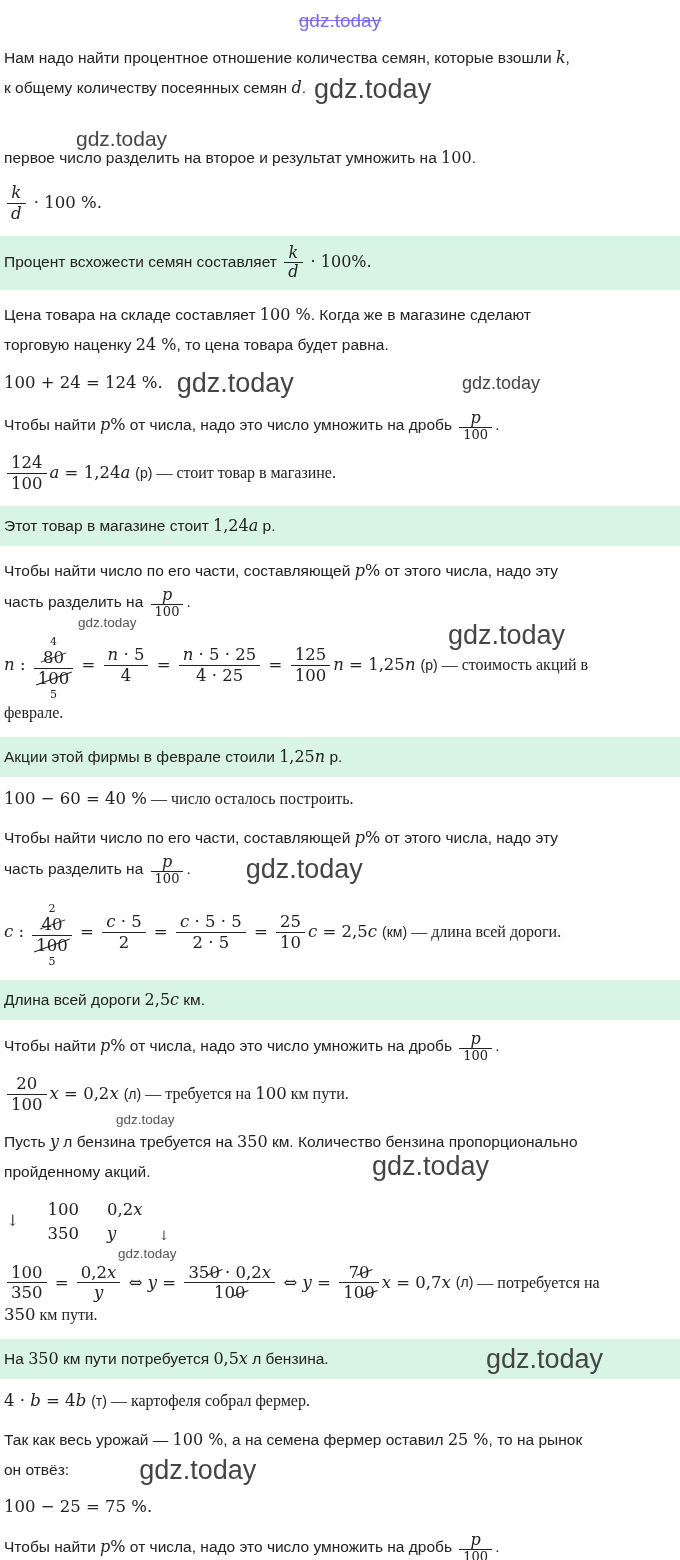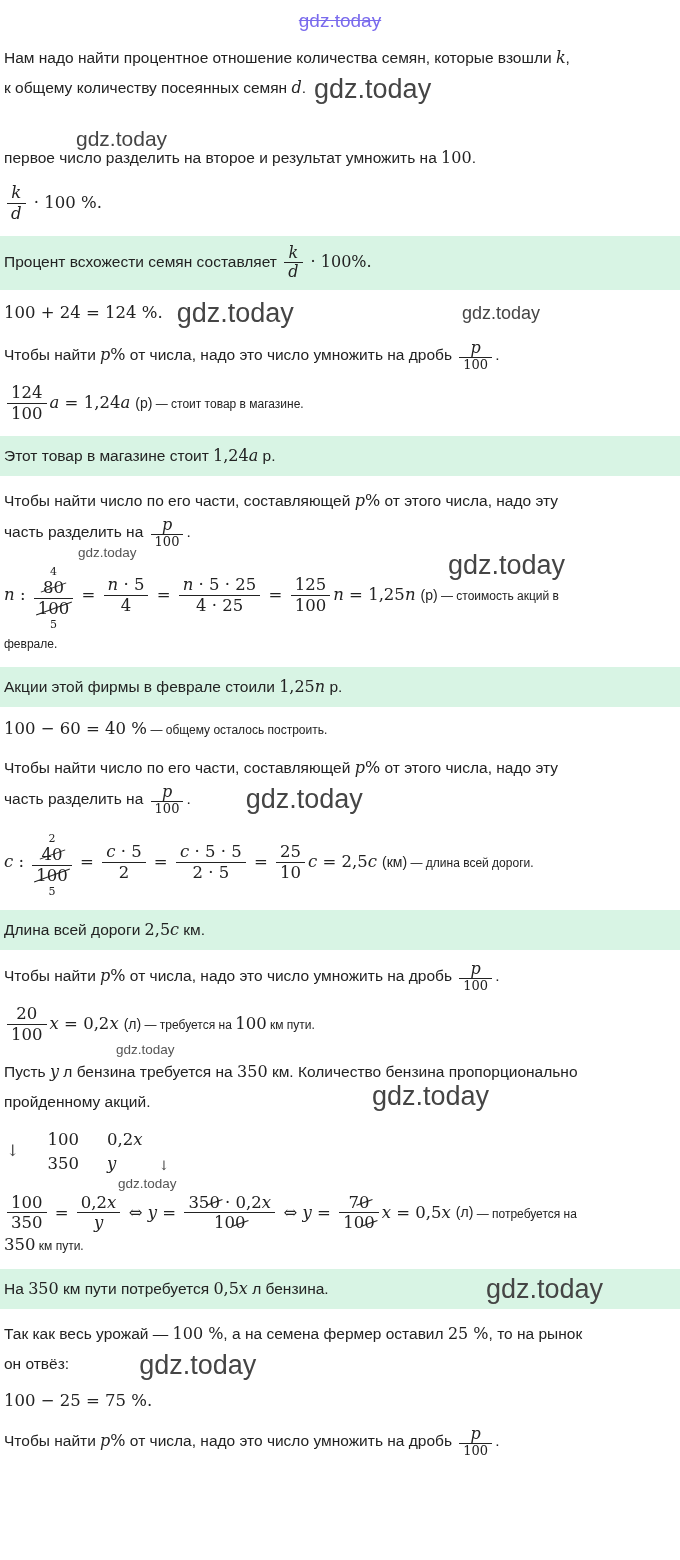--- a/index.html
+++ b/index.html
@@ -3,21 +3,21 @@
 <meta charset="utf-8">
 <style>
   html,body{margin:0;padding:0;background:#ffffff;}
   .page{position:relative;width:680px;padding:4px 4px 10px 4px;font-family:"Liberation Sans",sans-serif;
         font-size:15.5px;color:#222;line-height:1.55;box-sizing:border-box;}
   .t{margin:6px 0 10px;line-height:30px;}
   .t .m,.t .mi{font-size:16px;}
   .fl{position:relative;margin:10px 0 12px;font-family:"DejaVu Serif",serif;font-size:16.5px;line-height:1.45;}
   .m{font-family:"DejaVu Serif",serif;}
   .mi{font-family:"DejaVu Serif",serif;font-style:italic;}
-  .s{font-family:Liberation Sans, sans-serif;font-size:12px;}
+  .s{font-family:Liberation Serif, serif;font-size:16px;}
   .unit{font-family:"Liberation Sans",sans-serif;font-size:14px;margin-left:5px;}
   .fr{display:inline-flex;flex-direction:column;vertical-align:middle;margin:0 3px;line-height:1.2;
       font-family:"DejaVu Serif",serif;}
   .fr .nu{padding:0 4px;border-bottom:1.4px solid #222;text-align:center;}
   .fr .de{padding:0 4px;text-align:center;}
   .fs{font-size:13px;line-height:1.15;}
   .fs .nu{padding:0 3px;border-bottom:1.1px solid #222;}
   .ty{font-size:11px;line-height:1.1;}
   .st{display:inline-flex;flex-direction:column;align-items:center;}
   .cx{position:relative;display:inline-block;}
@@ -52,20 +52,21 @@
   <div class="fl"><span class="fr">
         <span class="nu mi">k</span>
         <span class="de mi">d</span>
       </span><span> · 100 %.</span></div>
 
   <div class="hl"><span>Процент всхожести семян составляет </span><span class="fr fs">
         <span class="nu mi">k</span>
         <span class="de mi">d</span>
       </span><span class="m"> · 100%.</span></div>
 
+  <p class="t"><span>Цена товара на складе составляет </span><span class="m">100 %</span><span>. Когда же в магазине сделают</span><br><span>торговую наценку </span><span class="m">24 %</span><span>, то цена товара будет равна.</span></p>
 
   <div class="fl"><span>100 + 24 = 124 %.</span><span class="wmi w27" style="margin-left:14px">gdz.today</span><span class="wmi w18" style="margin-left:168px">gdz.today</span></div>
 
   <p class="t"><span>Чтобы найти </span><span class="mi">p</span><span class="m">%</span><span> от числа, надо это число умножить на дробь </span><span class="fr fs">
         <span class="nu mi">p</span>
         <span class="de">100</span>
       </span><span>.</span></p>
 
   <div class="fl"><span class="fr">
         <span class="nu">124</span>
@@ -94,21 +95,21 @@
       </span><span> = </span><span class="fr">
         <span class="nu"><span class="mi">n</span><span> · 5 · 25</span></span>
         <span class="de">4 · 25</span>
       </span><span> = </span><span class="fr">
         <span class="nu">125</span>
         <span class="de">100</span>
       </span><span class="mi">n</span><span> = 1,25</span><span class="mi">n</span><span class="unit">(р)</span><span class="s"> — стоимость акций в</span><br><span class="s">феврале.</span></div>
 
   <div class="hl"><span>Акции этой фирмы в феврале стоили </span><span class="m">1,25</span><span class="mi">n</span><span> р.</span></div>
 
-  <div class="fl"><span>100 − 60 = 40 %</span><span class="s"> — общему осталось построить.</span></div>
+  <div class="fl"><span>100 − 60 = 40 %</span><span class="s"> — число осталось построить.</span></div>
 
   <p class="t"><span>Чтобы найти число по его части, составляющей </span><span class="mi">p</span><span class="m">%</span><span> от этого числа, надо эту</span><br><span>часть разделить на </span><span class="fr fs">
         <span class="nu mi">p</span>
         <span class="de">100</span>
       </span><span>.</span><span class="wmi w27" style="margin-left:55px">gdz.today</span></p>
 
   <div class="fl"><span class="mi">c</span><span> : </span><span class="fr">
         <span class="nu"><span class="st">
             <span class="ty">2</span>
             <span class="cx">40</span>
@@ -161,24 +162,25 @@
         <span class="de">350</span>
       </span><span> = </span><span class="fr">
         <span class="nu"><span>0,2</span><span class="mi">x</span></span>
         <span class="de mi">y</span>
       </span><span> ⇔ </span><span class="mi">y</span><span> = </span><span class="fr">
         <span class="nu"><span>35</span><span class="cx">0</span><span> · 0,2</span><span class="mi">x</span></span>
         <span class="de"><span>10</span><span class="cx">0</span></span>
       </span><span> ⇔ </span><span class="mi">y</span><span> = </span><span class="fr">
         <span class="nu"><span>7</span><span class="cx">0</span></span>
         <span class="de"><span>10</span><span class="cx">0</span></span>
-      </span><span class="mi">x</span><span> = 0,5</span><span class="mi">x</span><span class="unit">(л)</span><span class="s"> — потребуется на</span><br><span>350</span><span class="s"> км пути.</span></div>
+      </span><span class="mi">x</span><span> = 0,7</span><span class="mi">x</span><span class="unit">(л)</span><span class="s"> — потребуется на</span><br><span>350</span><span class="s"> км пути.</span></div>
 
   <div class="hl"><span>На </span><span class="m">350</span><span> км пути потребуется </span><span class="m">0,5</span><span class="mi">x</span><span> л бензина.</span><span class="wm w27" style="left:486px;top:7px">gdz.today</span></div>
 
+  <div class="fl"><span>4 · </span><span class="mi">b</span><span> = 4</span><span class="mi">b</span><span class="unit">(т)</span><span class="s"> — картофеля собрал фермер.</span></div>
 
   <p class="t"><span>Так как весь урожай — </span><span class="m">100 %</span><span>, а на семена фермер оставил </span><span class="m">25 %</span><span>, то на рынок</span><br><span>он отвёз:</span><span class="wmi w27" style="margin-left:70px">gdz.today</span></p>
 
   <div class="fl"><span>100 − 25 = 75 %.</span></div>
 
   <p class="t"><span>Чтобы найти </span><span class="mi">p</span><span class="m">%</span><span> от числа, надо это число умножить на дробь </span><span class="fr fs">
         <span class="nu mi">p</span>
         <span class="de">100</span>
       </span><span>.</span></p>
 

